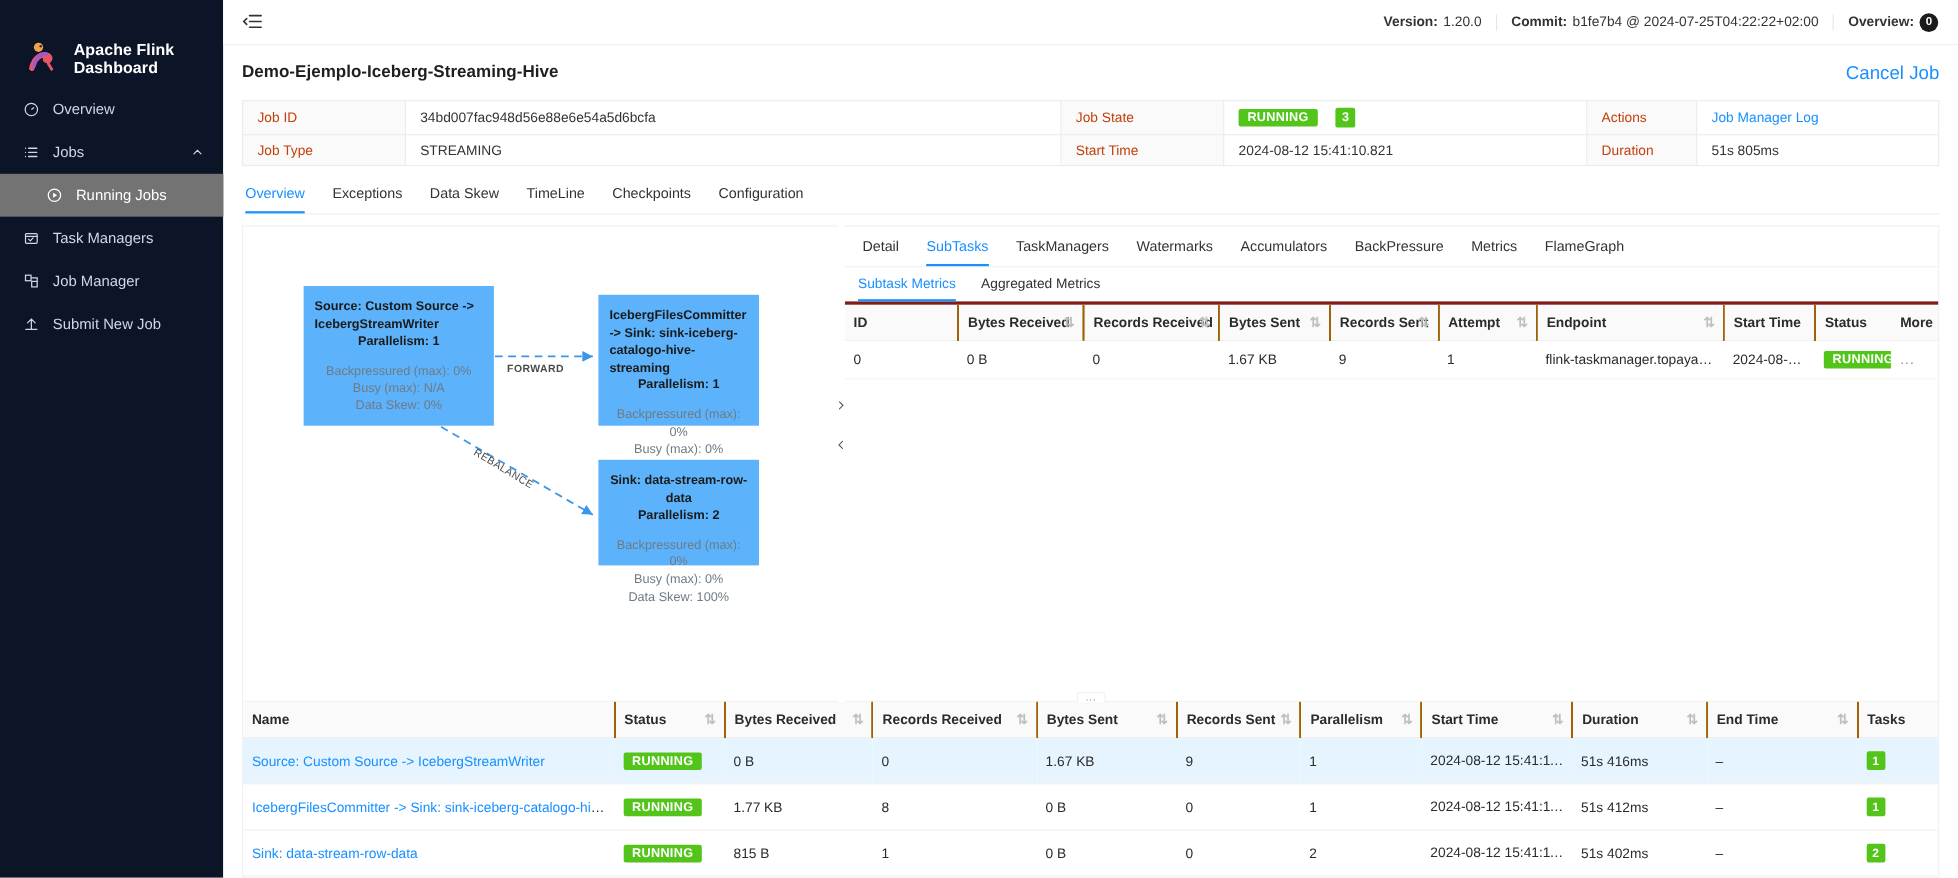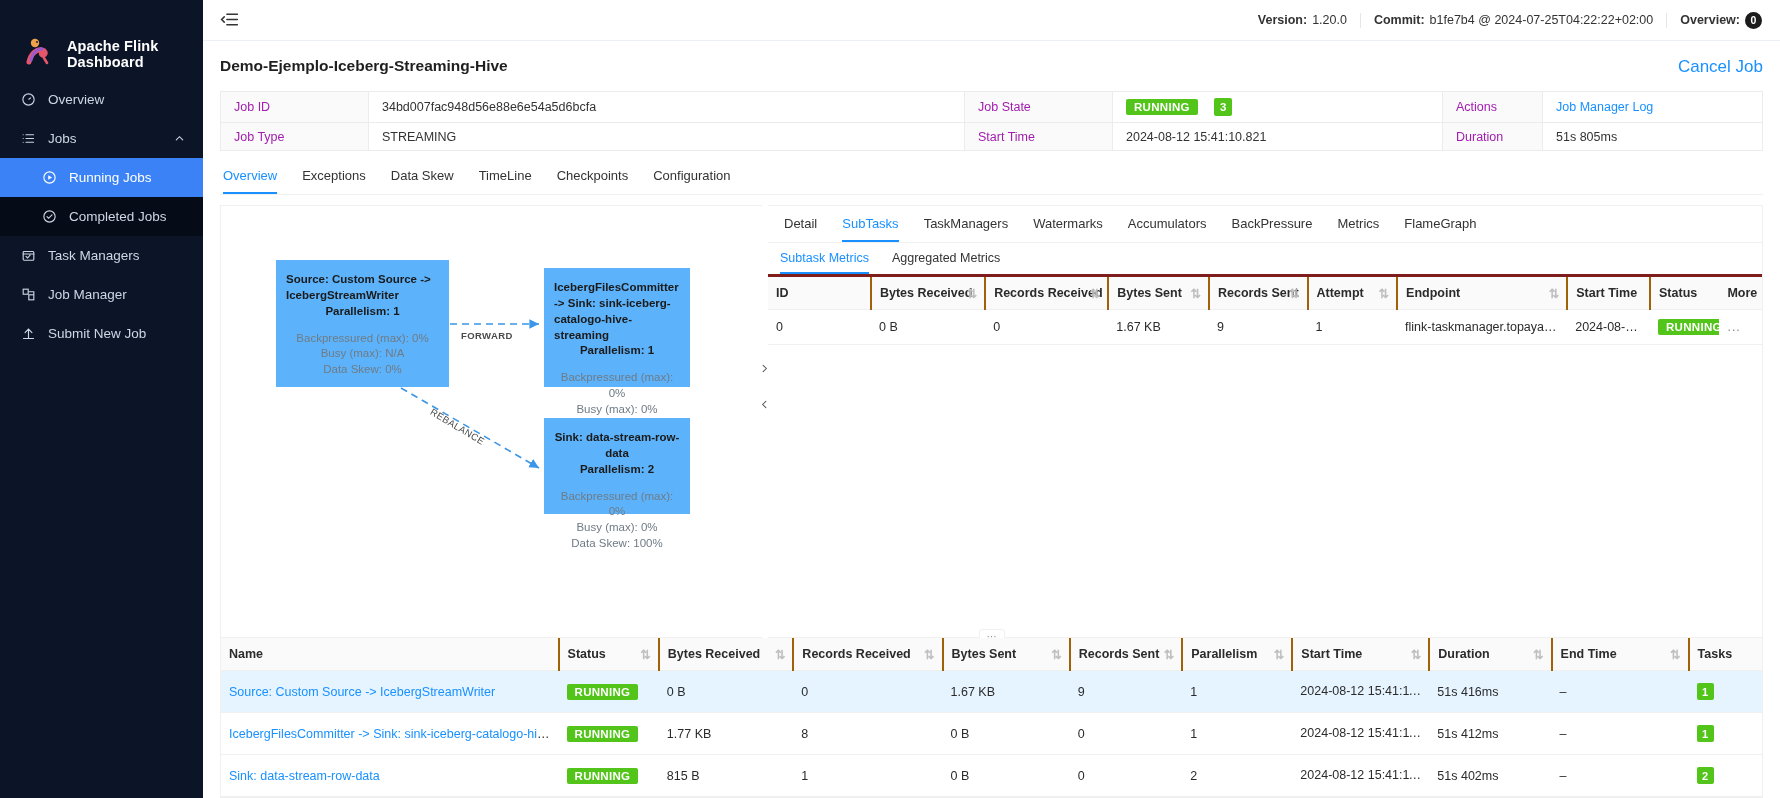--- a/index.html
+++ b/index.html
@@ -26,21 +26,21 @@
   .nav { margin-top: 10px; }
   .nav-item {
     display: flex; align-items: center; gap: 12px;
     height: 39px; padding-left: 20px; font-size: 13.5px;
     color: #cfd6e4; cursor: pointer; position: relative;
   }
   .nav-item .ico { width: 16px; height: 16px; flex: 0 0 16px; display:flex; align-items:center; justify-content:center; }
   .nav-item.group-open .chev { position: absolute; right: 18px; }
   .nav-sub { background: #050c18; }
   .nav-sub .nav-item { padding-left: 41px; font-size: 13.5px; }
-  .nav-item.active { background: #3b82f6; color: #fff; }
+  .nav-item.active { background: #737373; color: #fff; }
   .nav-item.active svg { stroke: #fff; }
   svg { display: block; }
 
   
   .main { flex: 1; height: 798px; display: flex; flex-direction: column; background: #fff; min-width: 0; }
   .topbar {
     height: 41px; flex: 0 0 41px; display: flex; align-items: center;
     border-bottom: 1px solid #eceff3; background: #fff; padding: 0 18px 0 16px;
   }
   .collapse-btn { width: 22px; height: 22px; cursor: pointer; color: #333; }
@@ -55,21 +55,21 @@
 
   .content { flex: 1; padding: 0 17px 0 17px; overflow: hidden; display: flex; flex-direction: column; }
 
   .job-head { display: flex; align-items: flex-start; padding: 16px 0 14px 0; }
   .job-title { font-size: 15.5px; font-weight: bold; color: #1f1f1f; }
   .cancel-job { margin-left: auto; color: #1890ff; font-size: 17px; cursor: pointer; }
 
   
   .info-table { width: 100%; border: 1px solid #ececec; border-collapse: collapse; table-layout: fixed; }
   .info-table td { border: 1px solid #ececec; height: 28px; padding: 6px 13px; font-size: 12.5px; color: #333; vertical-align: middle; }
-  .info-table td.k { background: #fafafa; width: 148px; color: #a21caf; }
+  .info-table td.k { background: #fafafa; width: 148px; color: #c2410c; }
   .info-table td.v { background: #fff; }
   .col-a { width: 148px; } .col-c { width: 100px; }
   .badge-run {
     display: inline-flex; align-items: center; justify-content: center;
     background: #52c41a; color: #fff; font-size: 11.5px; font-weight: bold;
     padding: 2px 8px; border-radius: 2px; letter-spacing: .3px;
   }
   .badge-count {
     display: inline-flex; align-items: center; justify-content: center;
     background: #52c41a; color: #fff; font-size: 11.5px; font-weight: bold;
@@ -196,29 +196,20 @@
 
       <div class="nav-sub">
         <div class="nav-item active">
           <span class="ico">
             <svg width="15" height="15" viewBox="0 0 24 24" fill="none" stroke="#ffffff" stroke-width="1.8">
               <circle cx="12" cy="12" r="9"></circle>
                 <path d="M10 8.5l6 3.5-6 3.5z" fill="#ffffff" stroke="none"></path>
             </svg>
           </span>
           <span>Running Jobs</span>
-        </div>
-        <div class="nav-item">
-          <span class="ico">
-            <svg width="15" height="15" viewBox="0 0 24 24" fill="none" stroke="#cfd6e4" stroke-width="1.8" stroke-linecap="round">
-              <circle cx="12" cy="12" r="9"></circle>
-                <path d="M8 12.3l2.6 2.6L16 9.5"></path>
-            </svg>
-          </span>
-          <span>Completed Jobs</span>
         </div>
       </div>
 
       <div class="nav-item">
         <span class="ico">
           <svg width="15" height="15" viewBox="0 0 24 24" fill="none" stroke="#cfd6e4" stroke-width="1.8" stroke-linecap="round">
             <rect x="3.5" y="5.5" width="17" height="14" rx="1.5"></rect>
               <path d="M3.5 9.5h17M8 13.5l2.5 2.5 4-4.5"></path>
           </svg>
         </span>

